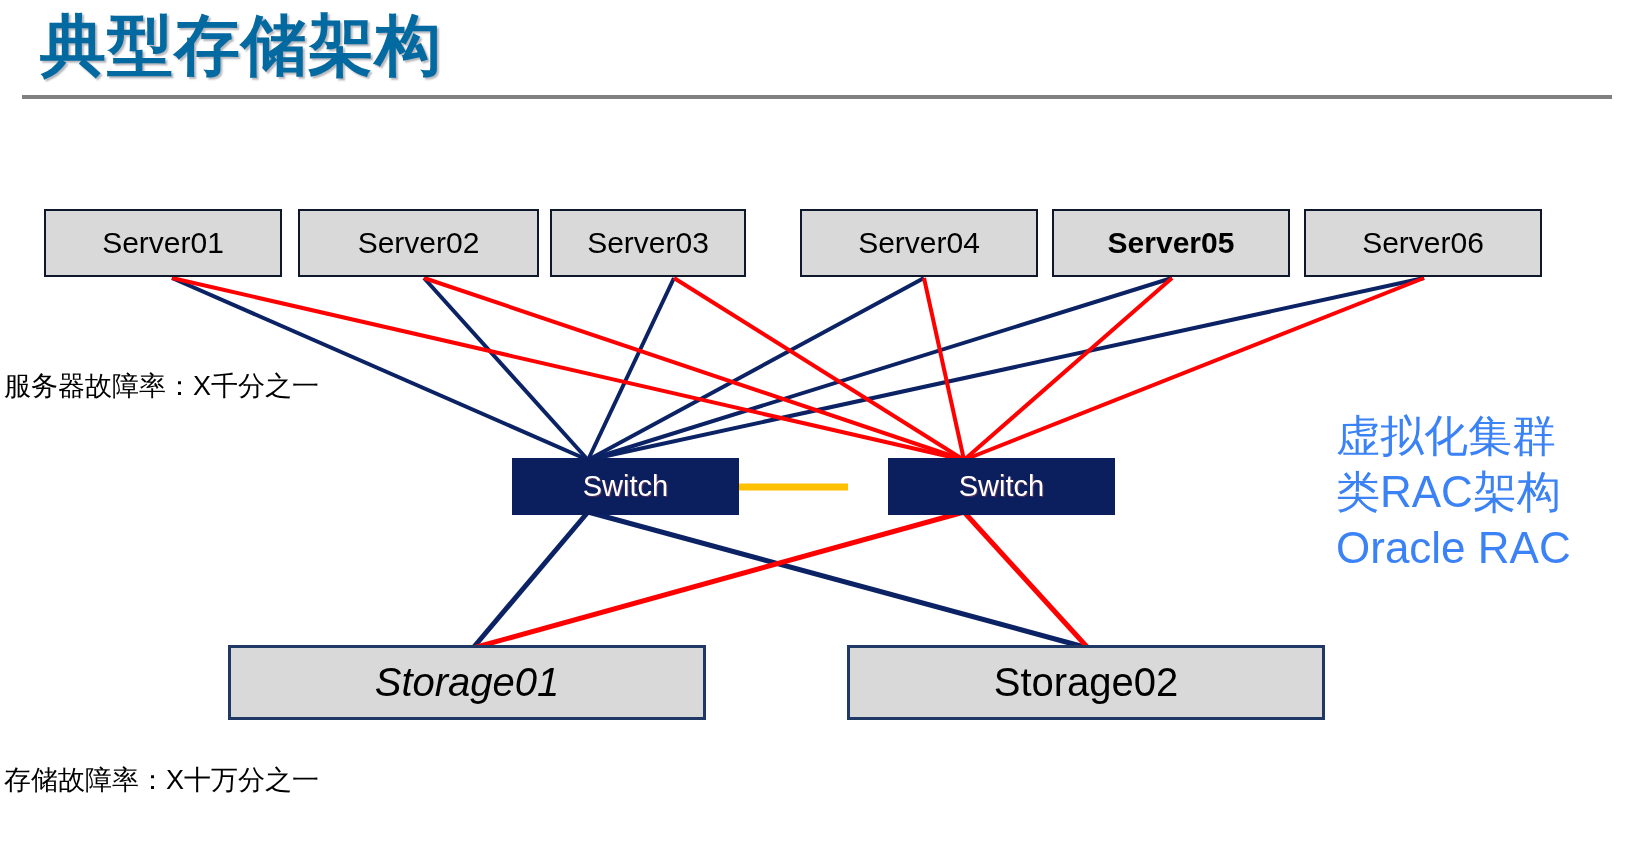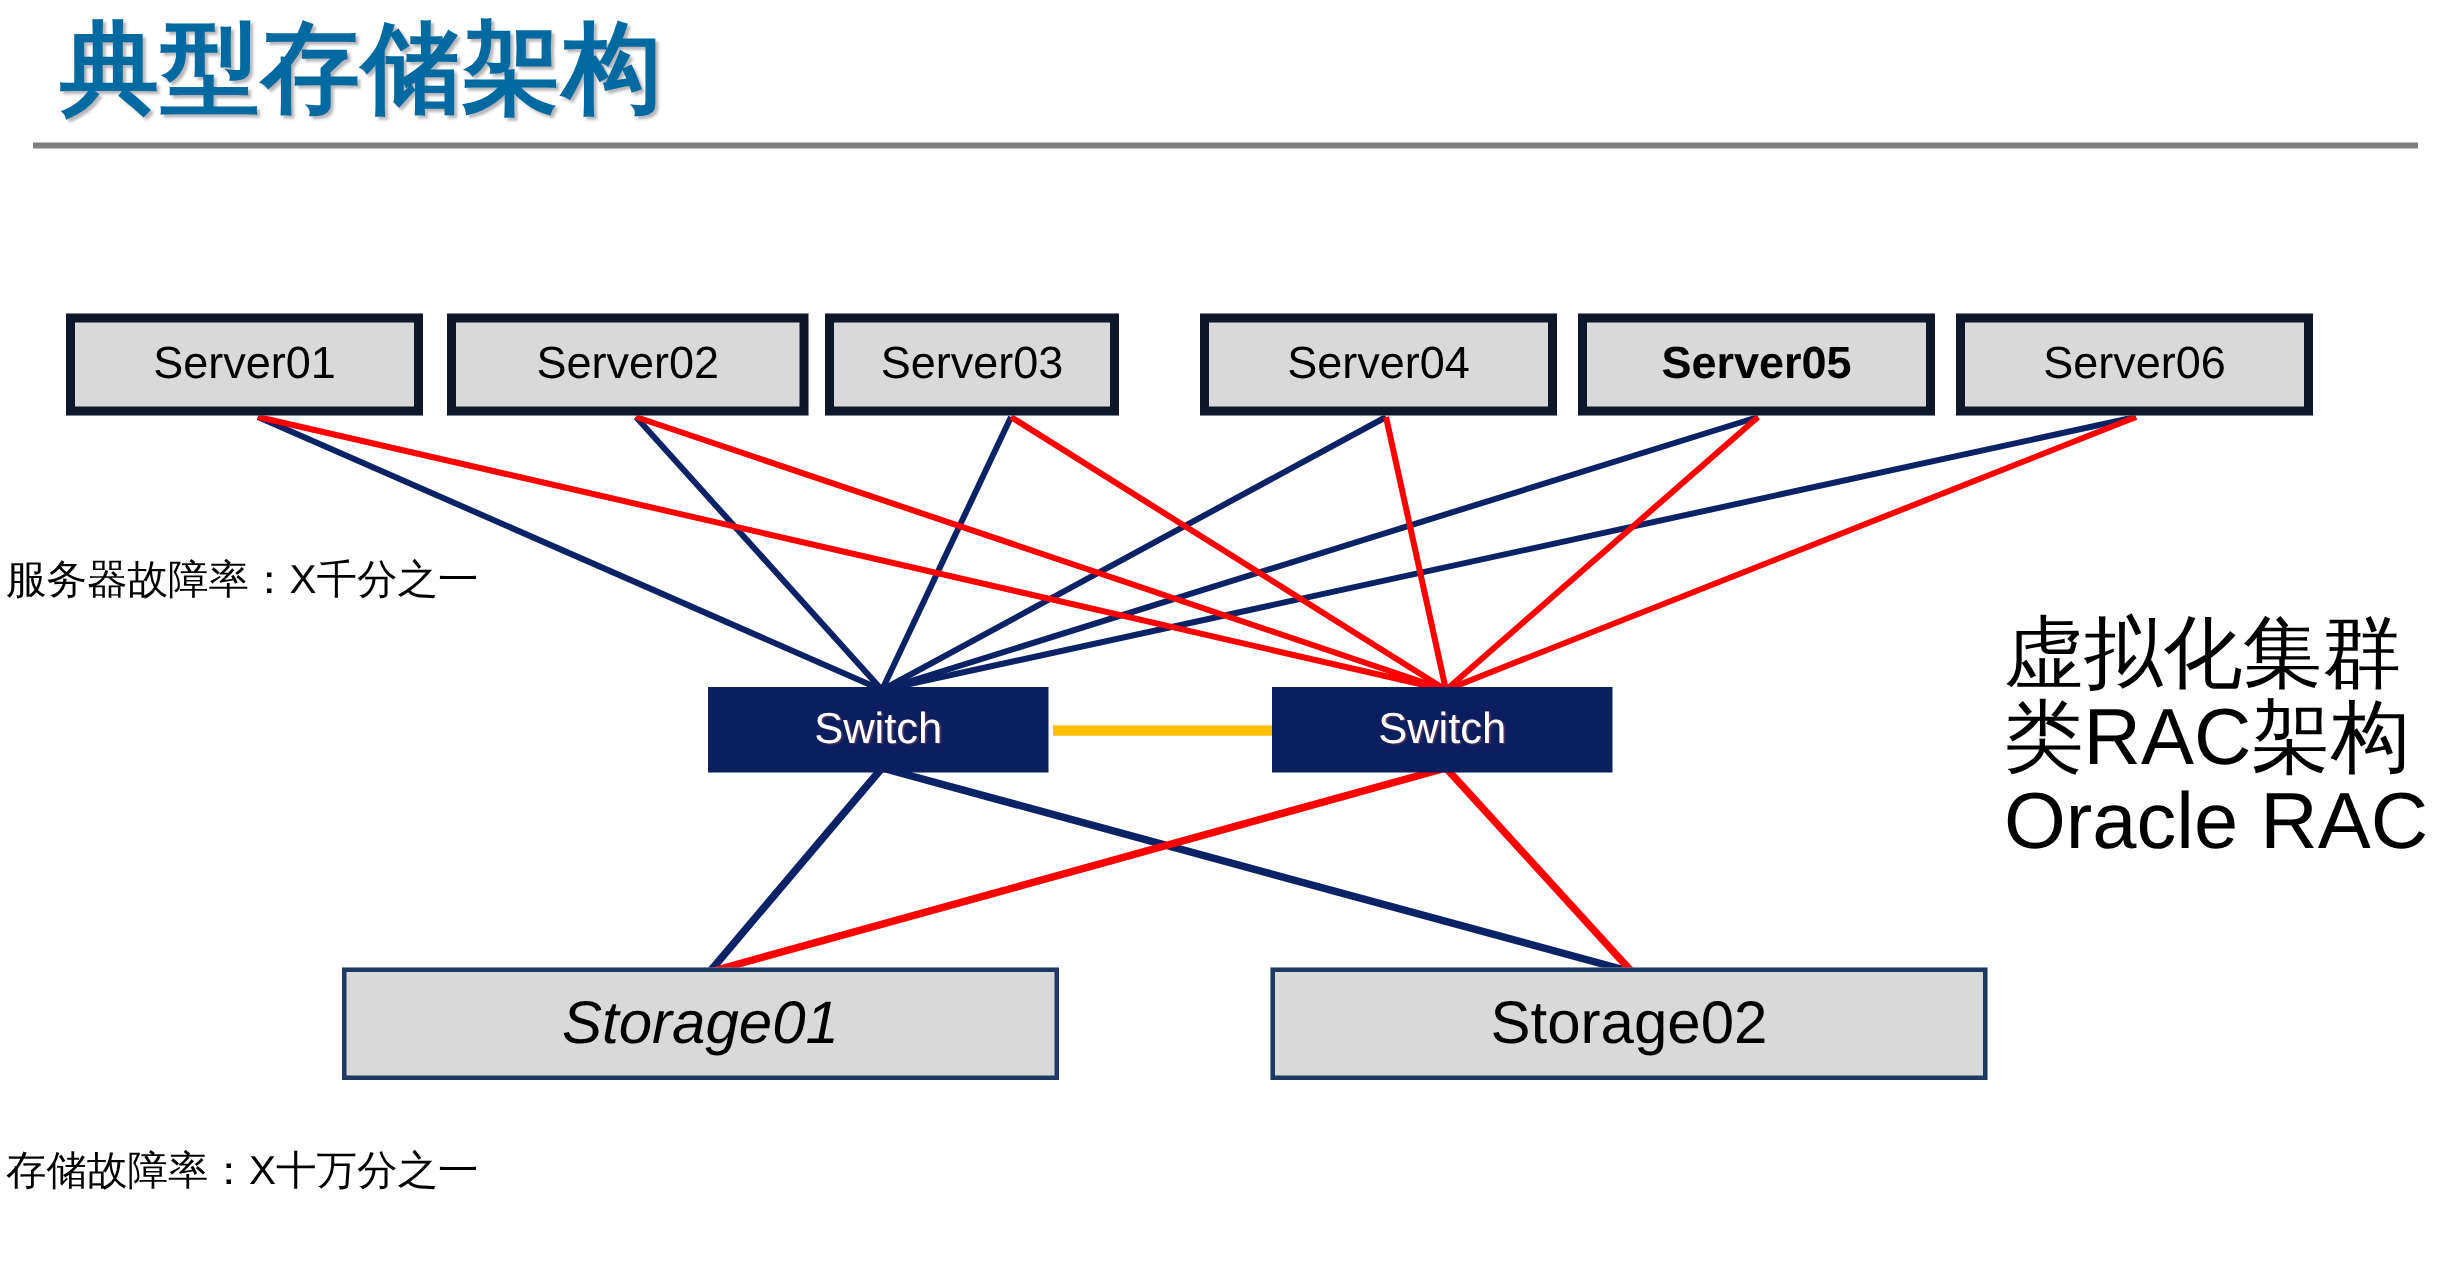--- a/index.html
+++ b/index.html
@@ -41,39 +41,40 @@
   .node {
     position: absolute;
     box-sizing: border-box;
     display: flex;
     align-items: center;
     justify-content: center;
     white-space: nowrap;
   }
   .server-node {
     background: #D9D9D9;
-    border: 6px solid #0f172a;
+    border: 2px solid #0f172a;
     color: #000000;
     font-size: 30px;
     height: 68px;
   }
   .storage-node {
     background: #D9D9D9;
     border: 3px solid #1F3864;
     color: #000000;
     font-size: 40px;
     height: 75px;
   }
   .switch-node {
     background: #0B1F5E;
     color: #FFFFFF;
     font-size: 29px;
     height: 57px;
     border: none;
     text-shadow: 1px 1px 1px rgba(255,100,100,0.35);
+    margin-left: 40px;
   }
   #links-layer {
     position: absolute;
     left: 0;
     top: 0;
     width: 1632px;
     height: 847px;
     pointer-events: none;
   }
   .note-text {
@@ -81,23 +82,23 @@
     font-size: 27px;
     color: #000000;
     white-space: nowrap;
   }
   #note-server-failure { left: 4px; top: 368px; }
   #note-storage-failure { left: 4px; top: 762px; }
   #cluster-note {
     position: absolute;
     left: 1336px;
     top: 408px;
-    font-size: 53px;
+    font-size: 44px;
     line-height: 56px;
-    color: #000000;
+    color: #3b82f6;
     white-space: nowrap;
   }
   .cluster-line { display: block; }
 </style>
 </head>
 <body>
 
 <div id="slide">
 
   <div id="slide-title">典型存储架构</div>

